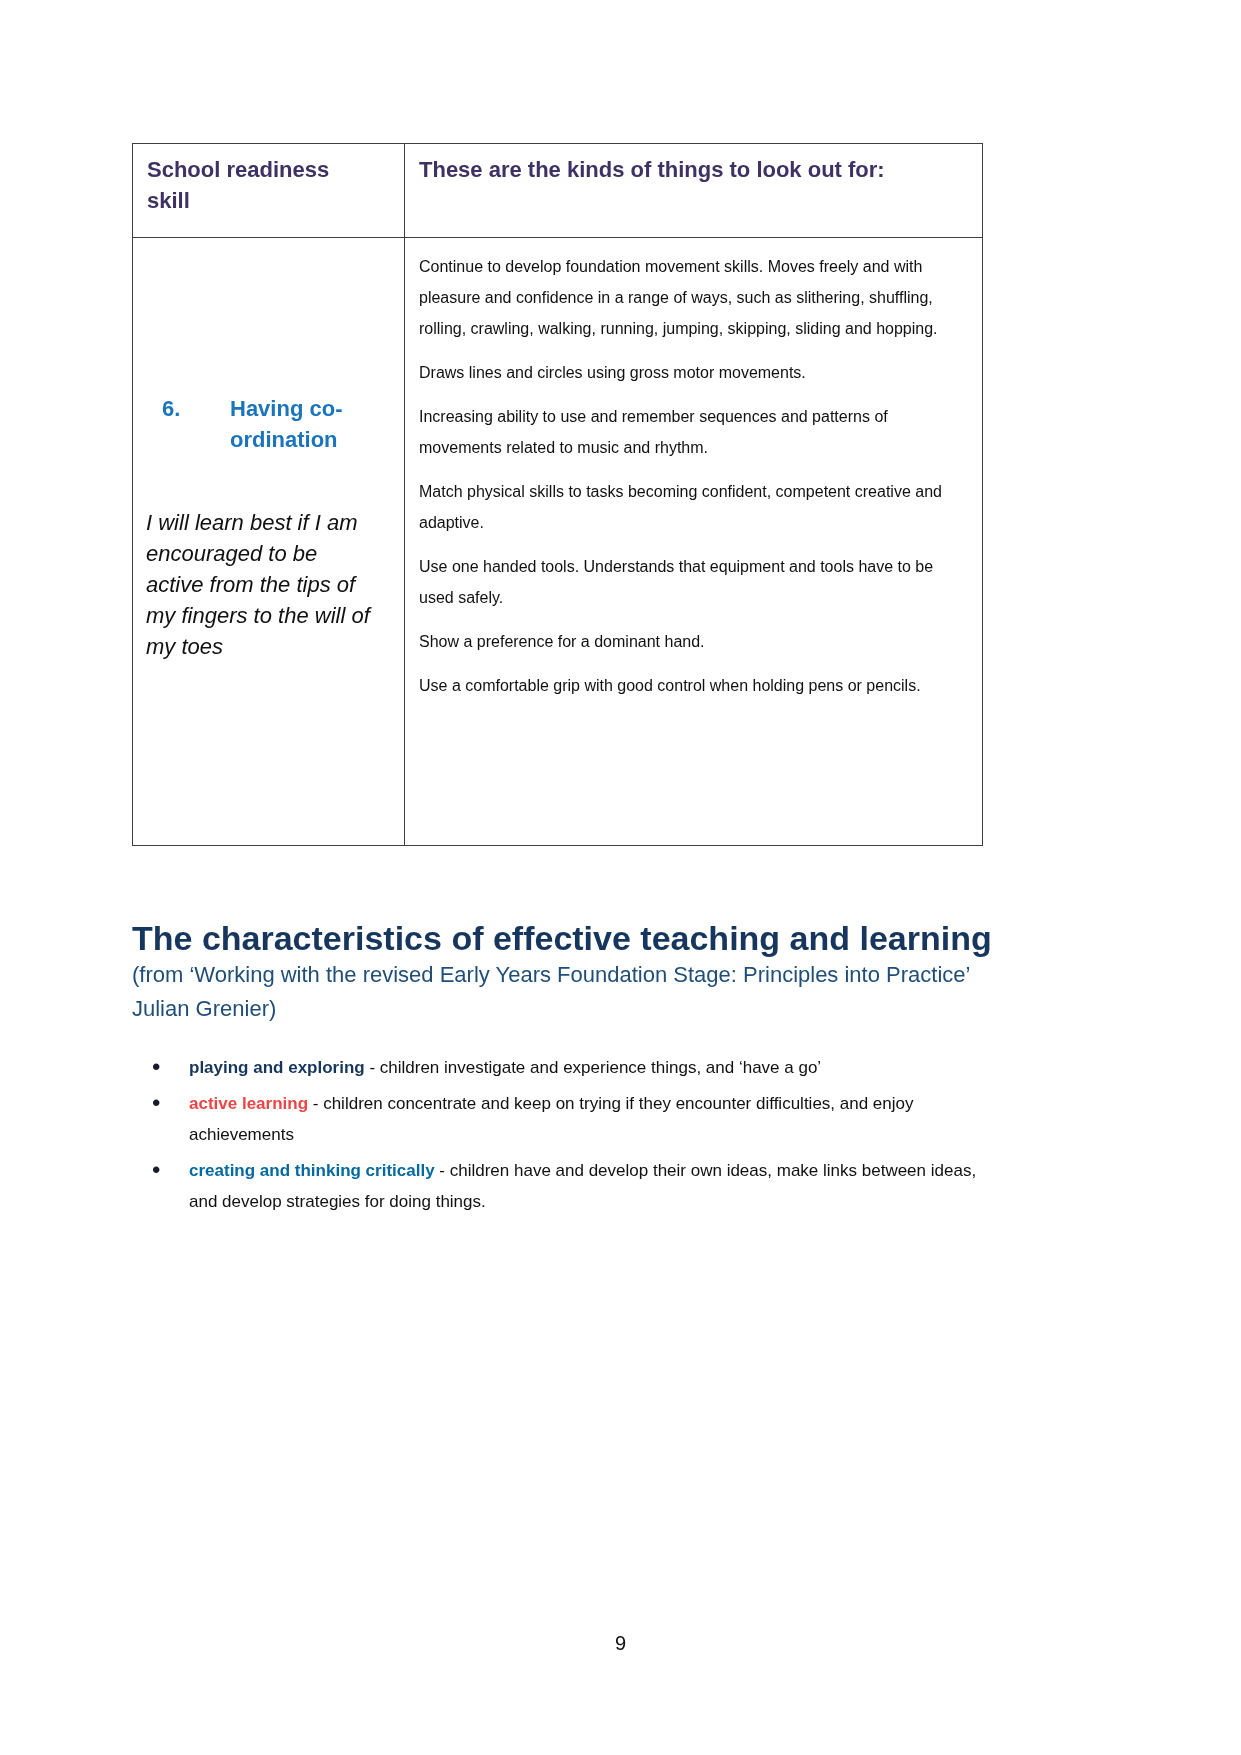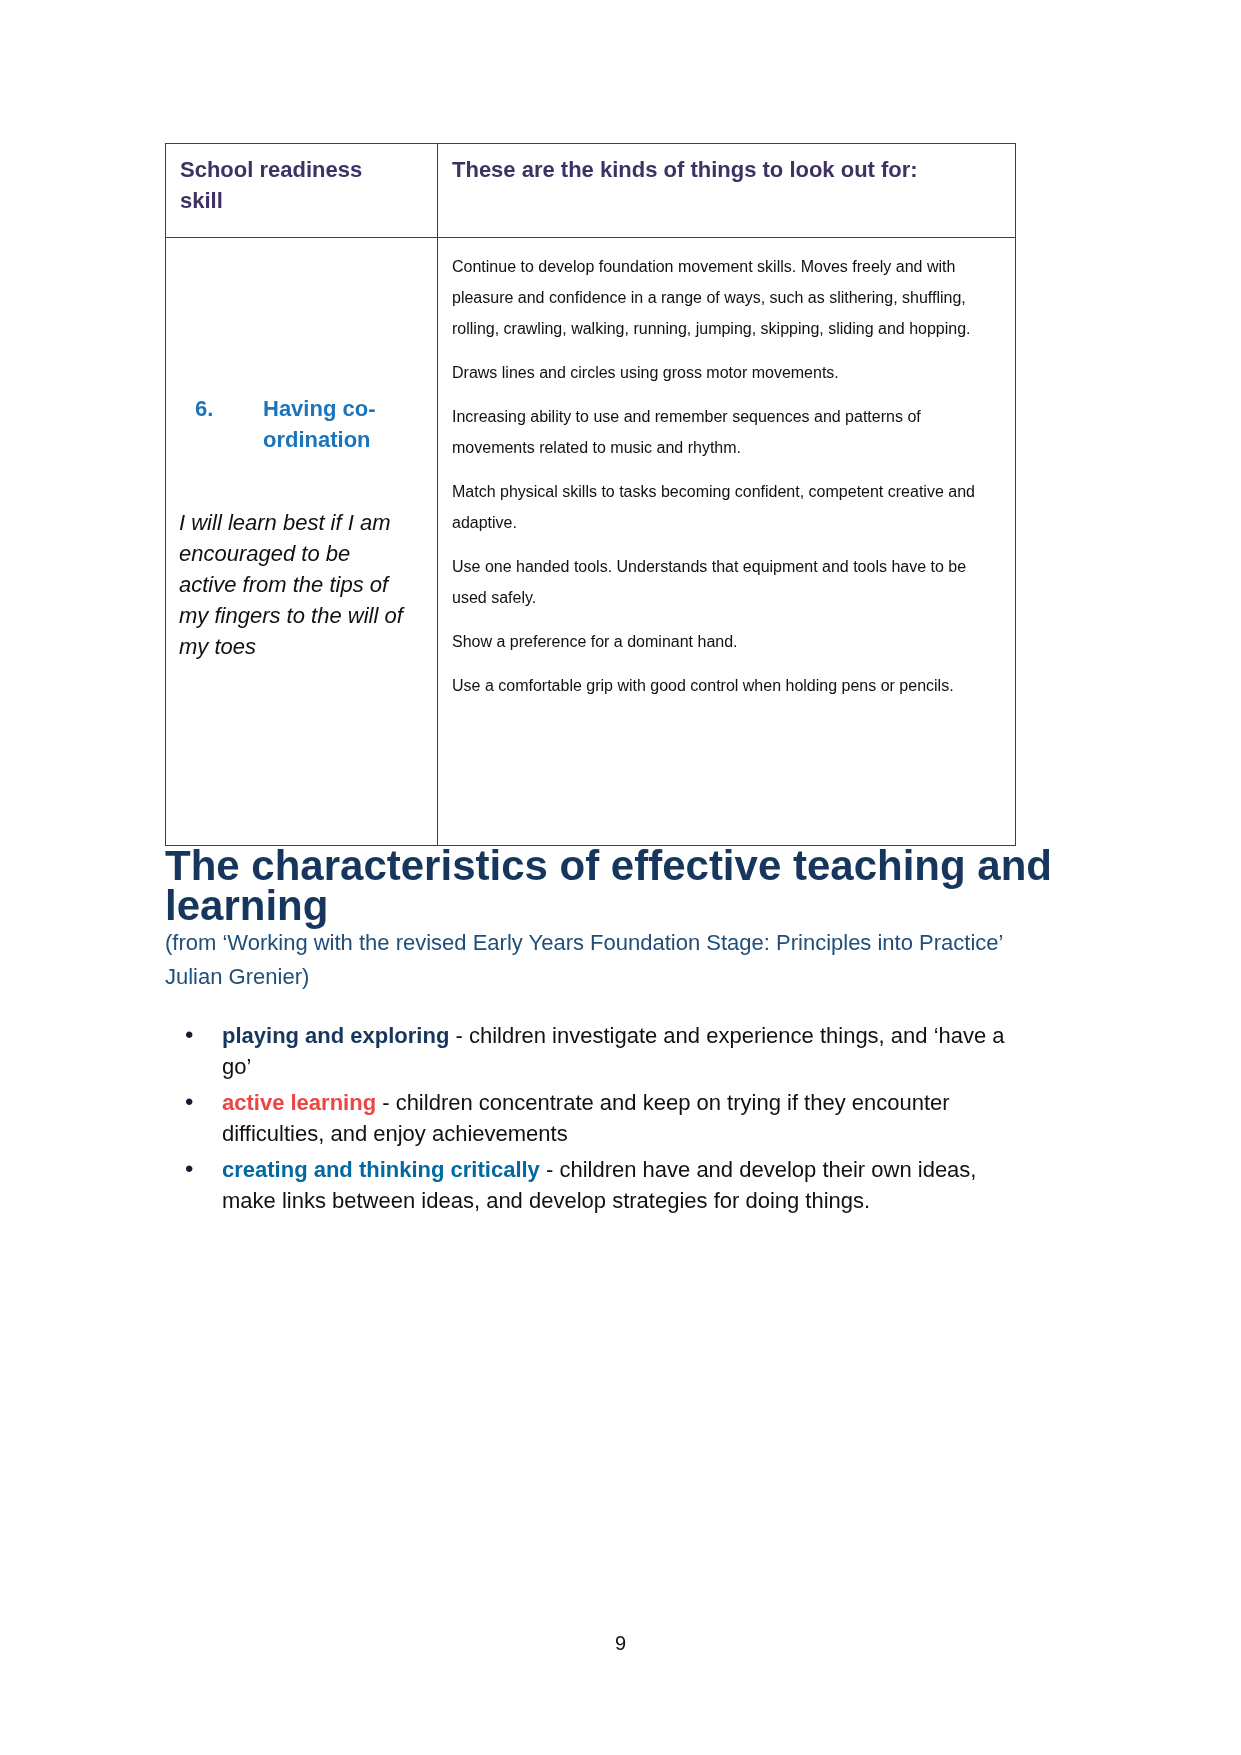--- a/index.html
+++ b/index.html
@@ -7,21 +7,21 @@
   body {
     width: 1241px;
     height: 1755px;
     position: relative;
     font-family: "Liberation Sans", sans-serif;
     color: #111111;
     overflow: hidden;
   }
   .page {
     position: absolute;
-    left: 165px;
+    left: 132px;
     top: 143px;
     width: 941px;
   }
   
   table.skills-table {
     border-collapse: collapse;
     width: 850px;
     table-layout: fixed;
   }
   .skills-table th, .skills-table td {
@@ -61,21 +61,22 @@
   }
   td.obs-cell { padding: 13px 14px 0 14px; }
   .obs-cell p {
     font-size: 16px;
     line-height: 31px;
     margin-bottom: 13px;
   }
   .hdr-wrap { max-width: 200px; }
   
   h1.section-title {
-    font-size: 42px;
+    margin-top: 72px;
+    font-size: 34px;
     line-height: 40px;
     font-weight: bold;
     color: #17365D;
   }
   .source-note {
     max-width: 880px;
     font-size: 22px;
     line-height: 34px;
     color: #1F4E79;
   }
@@ -86,21 +87,21 @@
     line-height: 31px;
   }
   ul.char-list {
     margin-top: 26px;
     list-style: none;
     width: 850px;
   }
   ul.char-list li {
     position: relative;
     padding-left: 57px;
-    font-size: 22px;
+    font-size: 17px;
     line-height: 31px;
     margin-bottom: 5px;
   }
   ul.char-list li::before {
     content: "\2022";
     position: absolute;
     left: 20px;
     top: -1px;
     font-size: 24px;
     color: #1a1a2e;

